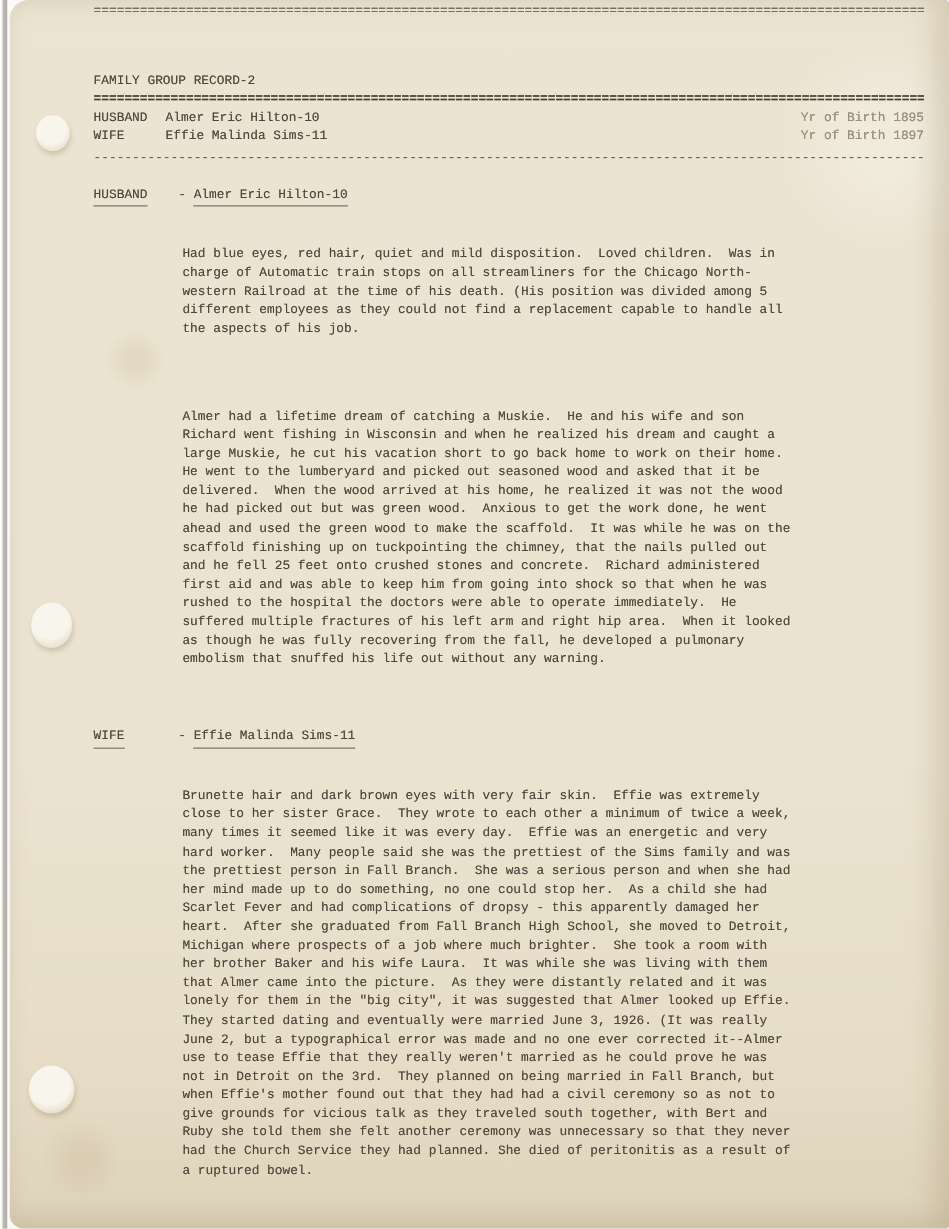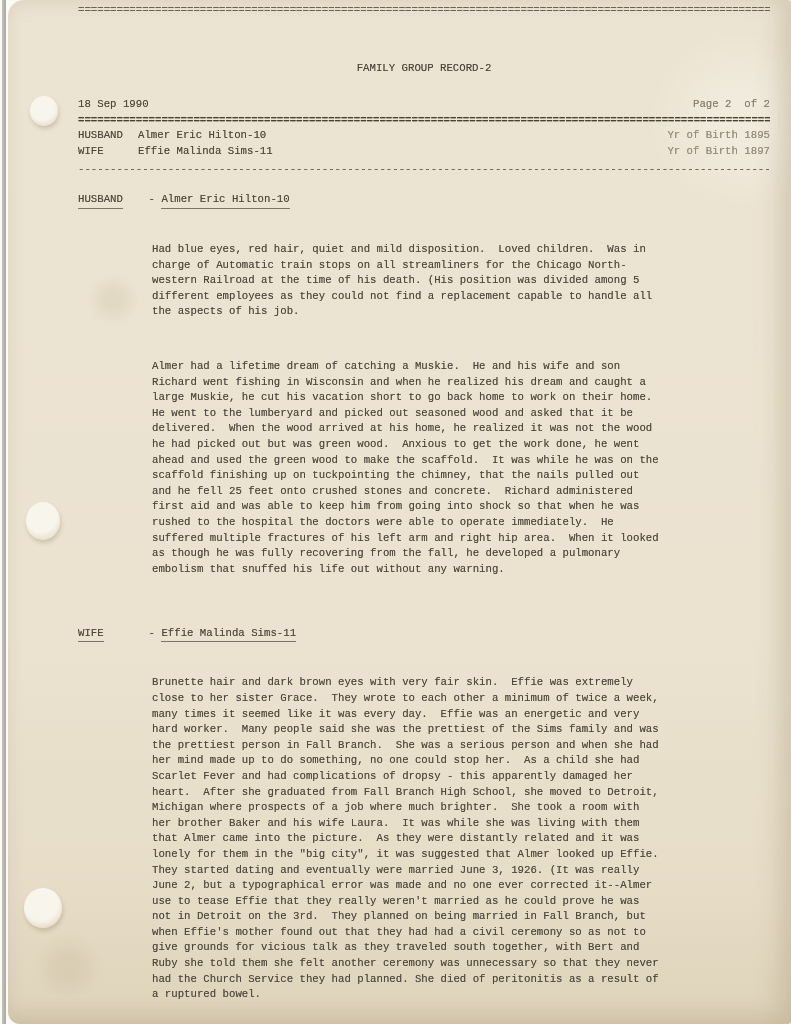--- a/index.html
+++ b/index.html
@@ -37,57 +37,53 @@
     font-size:10.7px;line-height:15.6px;color:#4d463b;
     text-shadow:0 0 0.5px rgba(77,70,59,0.55);
   }
   .divider{
     white-space:pre;overflow:hidden;color:#5d5547;letter-spacing:0;
   }
   .divider-top{padding-top:3px;color:#6a6253;}
   .divider-bold{font-weight:bold;color:#46402f;}
   .divider-dash{margin-top:2px;color:#6a6253;}
 
-  .title-line{text-align:center;}
+  .title-line{}
   .title-1{margin-top:42px;}
 
   .meta-row{margin-top:21px;display:flex;justify-content:space-between;white-space:pre;}
   .page-label{color:#8d8470;}
 
   .summary-row{display:flex;white-space:pre;}
   .summary-role{width:60px;flex:none;}
   .summary-name{flex:1;}
   .summary-birth{color:#9a907c;}
 
   .sec{margin-top:15px;}
   .sec-wife{margin-top:17px;}
   .sec-head{white-space:pre;display:flex;}
   .sec-label,.sec-name{border-bottom:1px solid rgba(77,70,59,0.7);}
   .sec-body{margin-left:74px;margin-top:2px;white-space:pre;}
-  .para + .para{margin-top:8px;font-family:Liberation Mono, monospace;}
+  .para + .para{margin-top:26px;font-family:Liberation Mono, monospace;}
 </style>
 </head>
 <body>
 
 <div class="scan-edge"></div>
 <div class="paper"></div>
 <div class="hole hole1"></div>
 <div class="hole hole2"></div>
 <div class="hole hole3"></div>
 
 <div class="content">
 
   <div class="divider divider-top">================================================================================================================</div>
 
   <div class="title-line title-1">FAMILY GROUP RECORD-2</div>
 
-  <div class="meta-row">
-    <span>18 Sep 1990</span>
-    <span class="page-label">Page 2  of 2</span>
-  </div>
 
   <div class="divider divider-bold">================================================================================================================</div>
 
   <div class="summary-row">
     <span class="summary-role">HUSBAND</span>
     <span class="summary-name">Almer Eric Hilton-10</span>
     <span class="summary-birth">Yr of Birth 1895</span>
   </div>
   <div class="summary-row">
     <span class="summary-role">WIFE</span>

